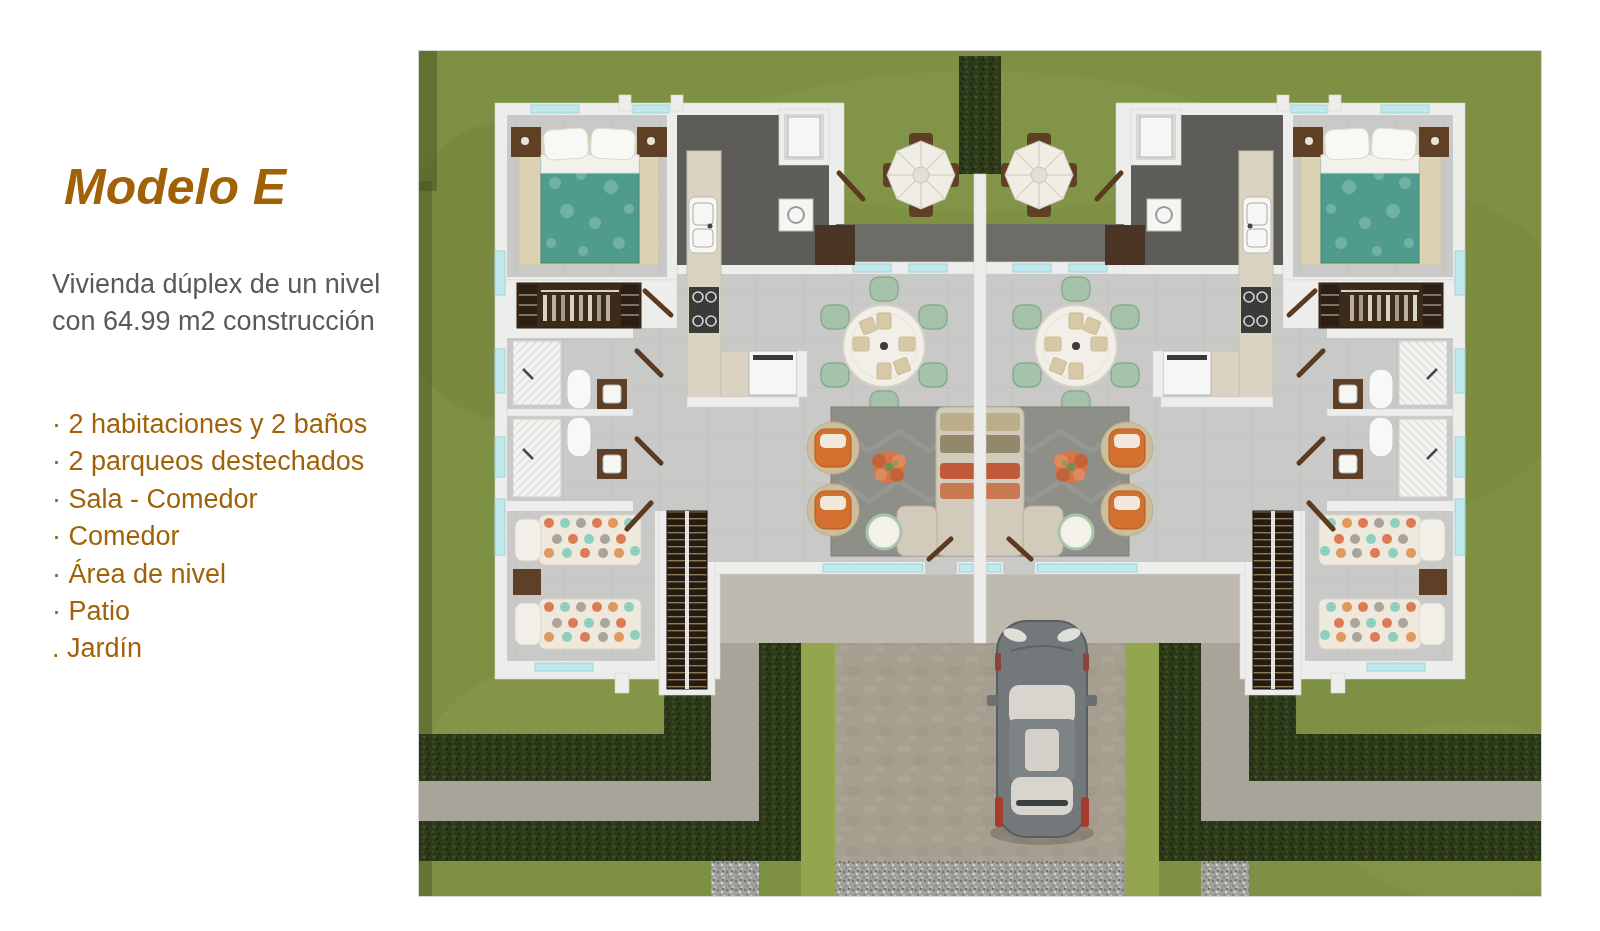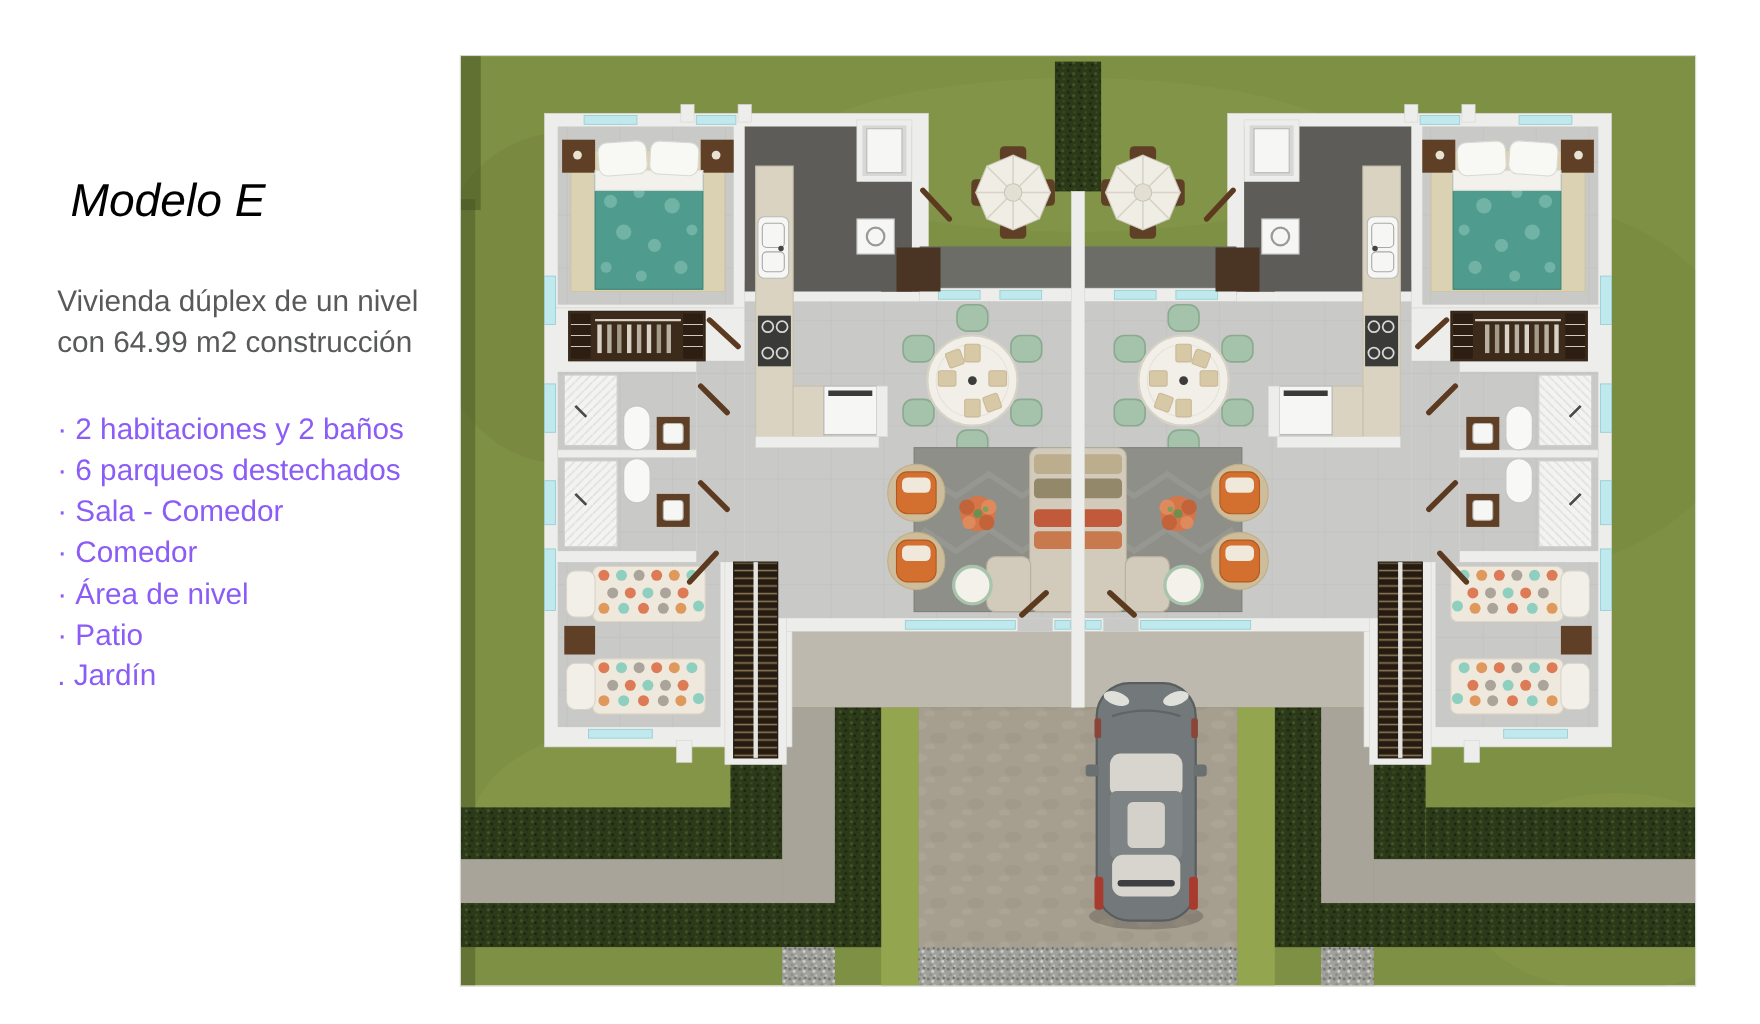--- a/index.html
+++ b/index.html
@@ -1,22 +1,22 @@
 <!DOCTYPE html>
 <html><head>
 <meta charset="utf-8">
 <style>
   html,body{margin:0;padding:0;background:#ffffff;}
   .page{position:relative;width:1600px;height:931px;background:#ffffff;overflow:hidden;
         font-family:"Liberation Sans", sans-serif;}
   .text-col{position:absolute;left:52px;top:158px;width:360px;}
-  .title{font-size:42px;font-weight:normal;font-style:italic;letter-spacing:0px;
-         color:#000000;margin:0 0 0 12px;}
+  .title{font-size:50px;font-weight:bold;font-style:italic;letter-spacing:0px;
+         color:#a16207;margin:0 0 0 12px;}
   .desc{margin-top:50px;font-size:27px;line-height:37px;color:#58595A;}
-  .features{margin-top:42px;font-size:27px;line-height:37.4px;color:#8b5cf6;}
+  .features{margin-top:66px;font-size:27px;line-height:37.4px;color:#a16207;}
   .features div{white-space:nowrap;}
   .plan-wrap{position:absolute;left:418px;top:50px;width:1122px;height:845px;
              border:1px solid #d6d6d2;box-sizing:content-box;}
   svg{display:block;}
   
   .hedge{fill:url(#hedgeP);}
   .walk{fill:#a8a49a;}
   .wallW{fill:#ededeb;stroke:#d8d8d4;stroke-width:0.6;}
   .floor{fill:url(#tileP);}
   .dark{fill:#5d5c58;}
@@ -33,21 +33,21 @@
 <div class="page">
 
   <div class="text-col">
     <h1 class="title">Modelo E</h1>
     <div class="desc">
       <div>Vivienda dúplex de un nivel</div>
       <div>con 64.99 m2 construcción</div>
     </div>
     <div class="features">
       <div>· 2 habitaciones y 2 baños</div>
-      <div>· 6 parqueos destechados</div>
+      <div>· 2 parqueos destechados</div>
       <div>· Sala - Comedor</div>
       <div>· Comedor</div>
       <div>· Área de nivel</div>
       <div>· Patio</div>
       <div>. Jardín</div>
     </div>
   </div>
 
   <div class="plan-wrap">
   <svg width="1122" height="845" viewBox="0 0 1122 845">

